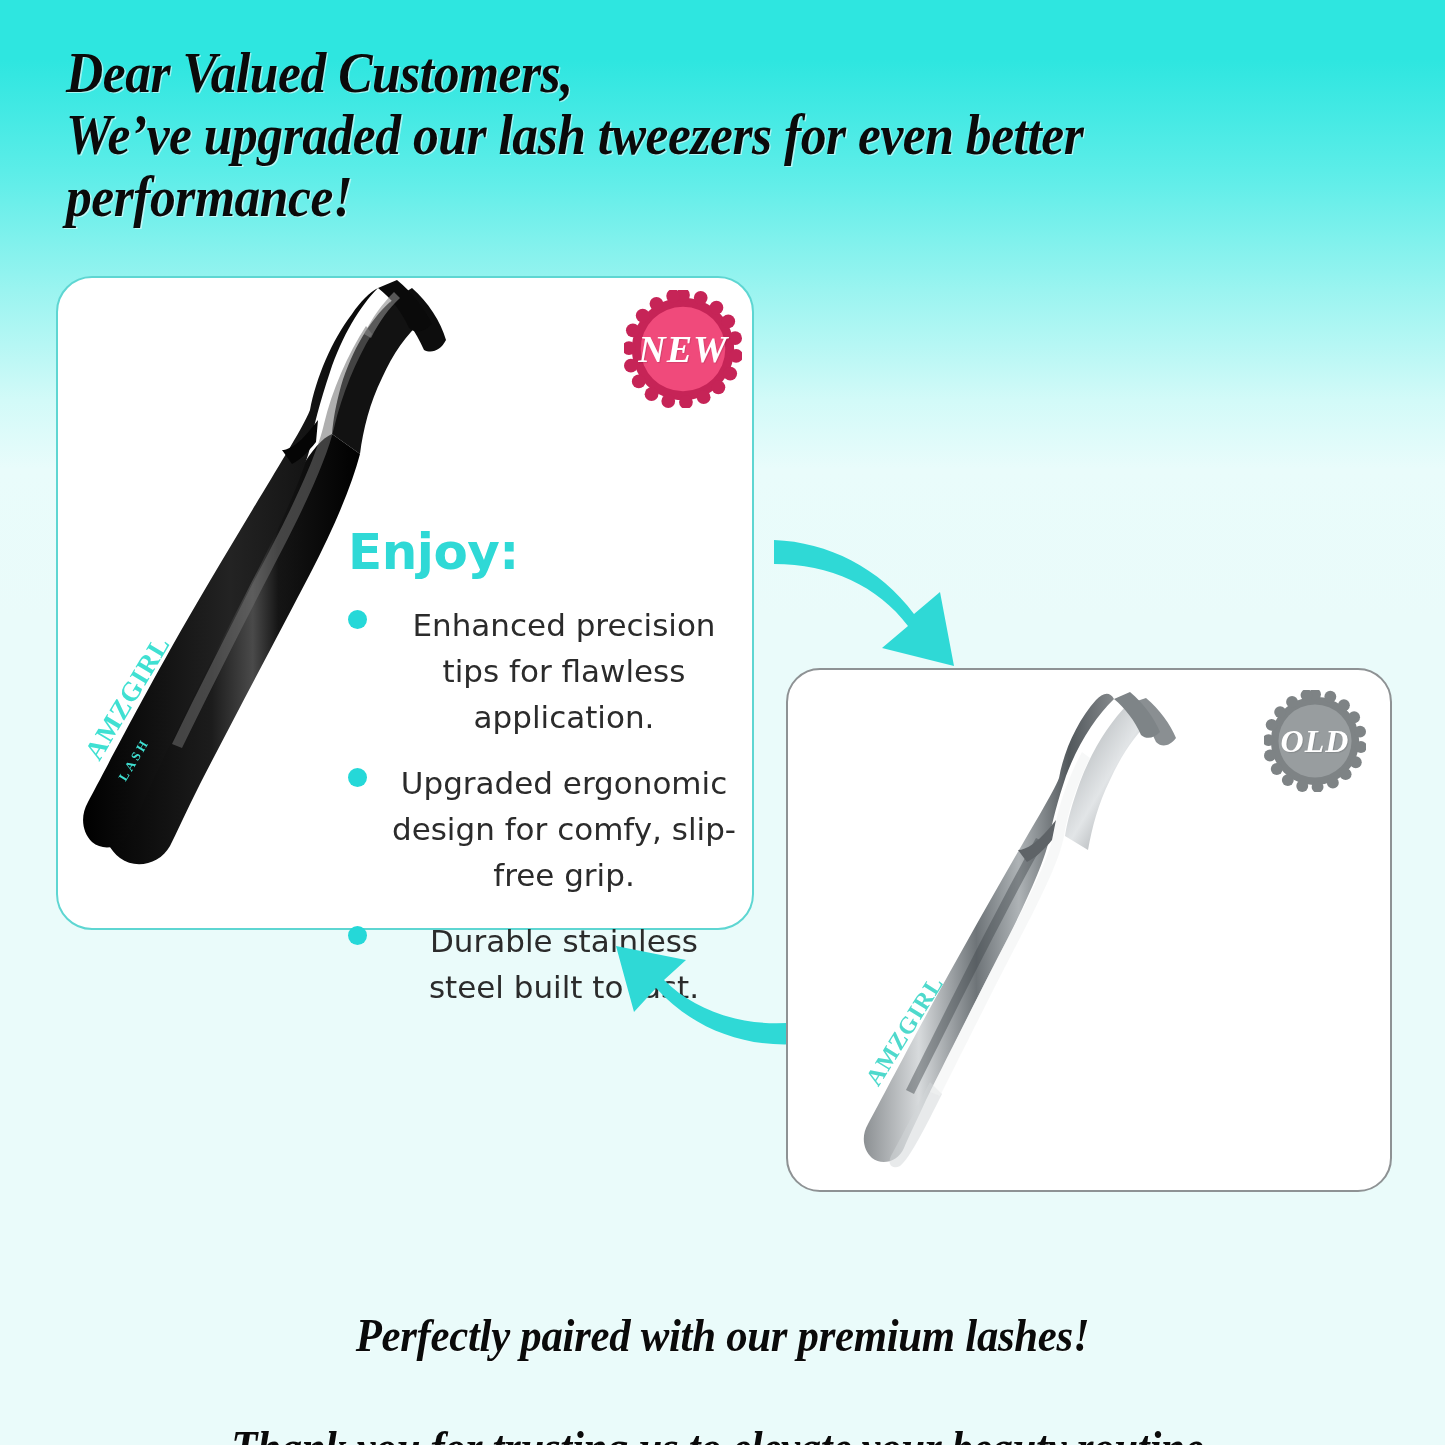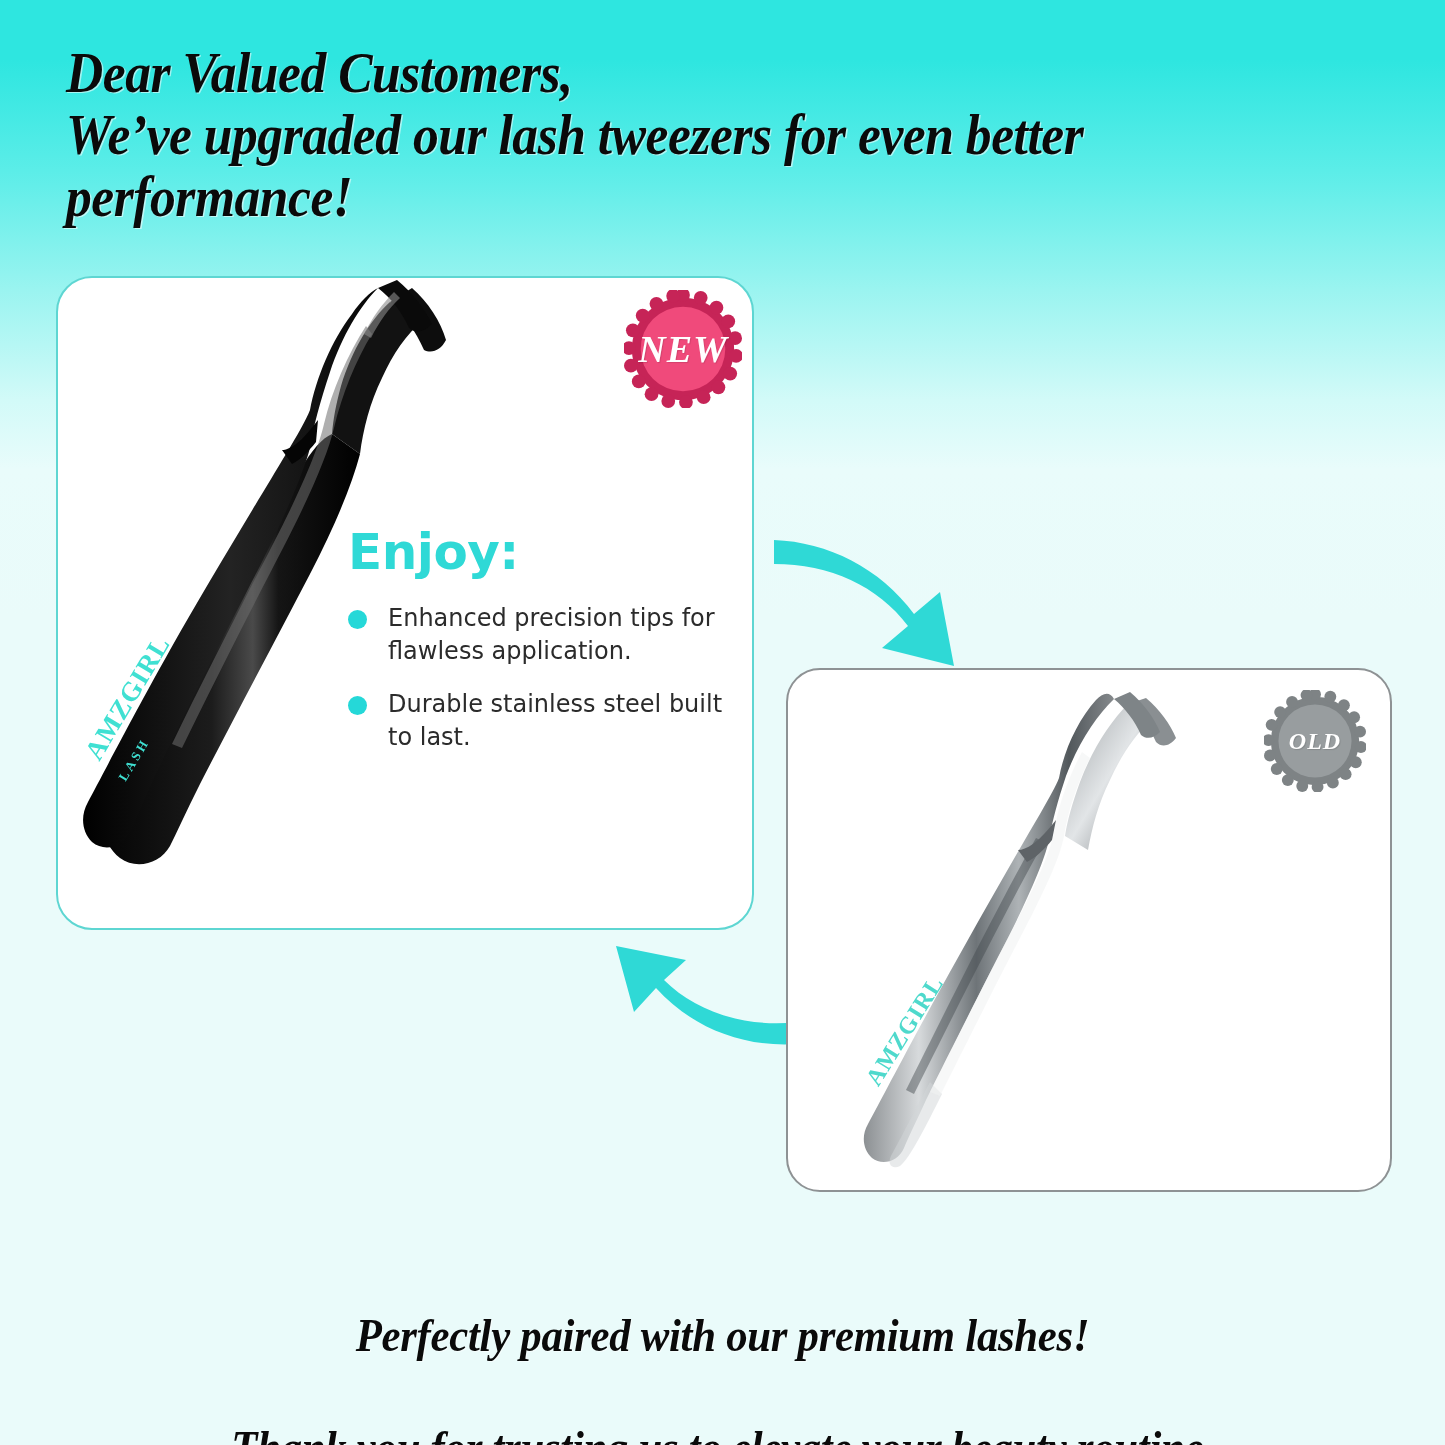--- a/index.html
+++ b/index.html
@@ -94,21 +94,21 @@
     width: 118px;
     height: 118px;
   }
   .badge-new .badge-label { font-size: 38px; }
   .badge-old {
     left: 1264px;
     top: 690px;
     width: 102px;
     height: 102px;
   }
-  .badge-old .badge-label { font-size: 24px; }
+  .badge-old .badge-label { font-size: 32px; }
 
   
   .enjoy-block {
     position: absolute;
     left: 348px;
     top: 524px;
     width: 392px;
   }
   .enjoy-title {
     font-family: "DejaVu Sans", sans-serif;
@@ -122,23 +122,24 @@
   .bullet-list {
     list-style: none;
     margin: 0;
     padding: 0;
   }
   .bullet-item {
     position: relative;
     padding-left: 40px;
     margin-bottom: 20px;
     font-family: "DejaVu Sans", sans-serif;
-    font-size: 24px;
-    line-height: 33px;
+    font-size: 31px;
+    line-height: 46px;
     color: #2B2B2B;
+    text-align: center;
   }
   .bullet-item:last-child { margin-bottom: 11px; }
   .bullet-dot {
     position: absolute;
     left: 0;
     top: 8px;
     width: 19px;
     height: 19px;
     border-radius: 50%;
     background: #25D8D8;
@@ -355,20 +356,24 @@
 
   <div class="enjoy-block">
     <div class="enjoy-title">Enjoy:</div>
     <ul class="bullet-list">
       <li class="bullet-item">
         <span class="bullet-dot"></span>
         <span>Enhanced precision tips for flawless application.</span>
       </li>
       <li class="bullet-item">
         <span class="bullet-dot"></span>
+        <span>Upgraded ergonomic design for comfy, slip-free grip.</span>
+      </li>
+      <li class="bullet-item">
+        <span class="bullet-dot"></span>
         <span>Durable stainless steel built to last.</span>
       </li>
     </ul>
   </div>
 
   <div class="arrow arrow-right-down">
     <svg viewBox="0 0 220 140" xmlns="http://www.w3.org/2000/svg">
       <path d="M 6 12
                C 60 14, 112 40, 146 86
                L 172 64

